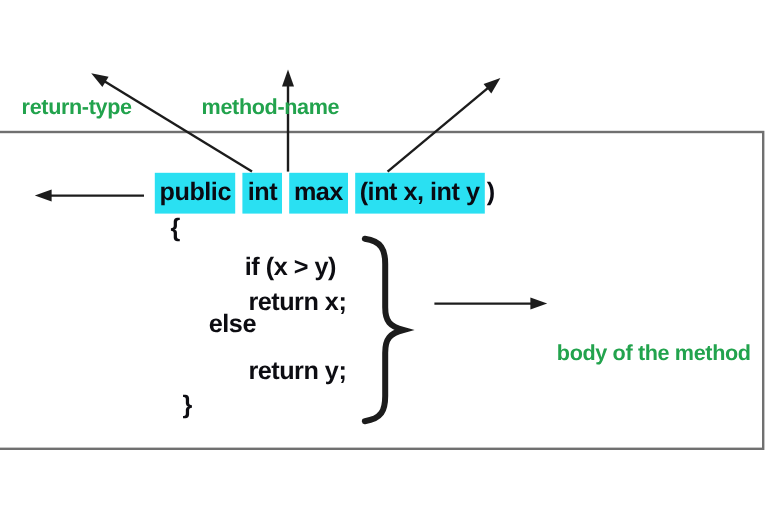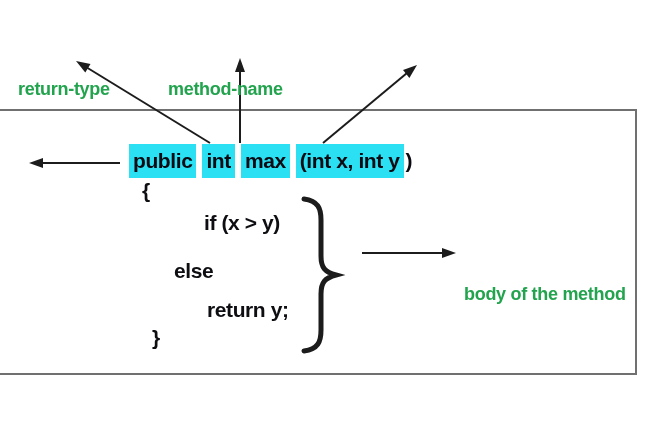--- a/index.html
+++ b/index.html
@@ -114,20 +114,21 @@
   <div class="sig">
     <span class="hl">public</span>
     <span class="hl">int</span>
     <span class="hl">max</span>
     <span class="hl">(int x, int y</span>
       <span class="paren">)</span>
   </div>
 
   <div class="bline b0">{</div>
   <div class="bline b1">if (x &gt; y)</div>
+  <div class="bline b2">return x;</div>
   <div class="bline b3">else</div>
   <div class="bline b4">return y;</div>
   <div class="bline b5">}</div>
 
   <div class="toplabel lbl-body">body of the method</div>
 
   <svg class="overlay" width="650" height="433" viewBox="0 0 650 433">
     <g>
       <line x1="210" y1="143" x2="86" y2="67"></line>
       <polygon points="76,61 90.5,64 85.3,72.6"></polygon>

